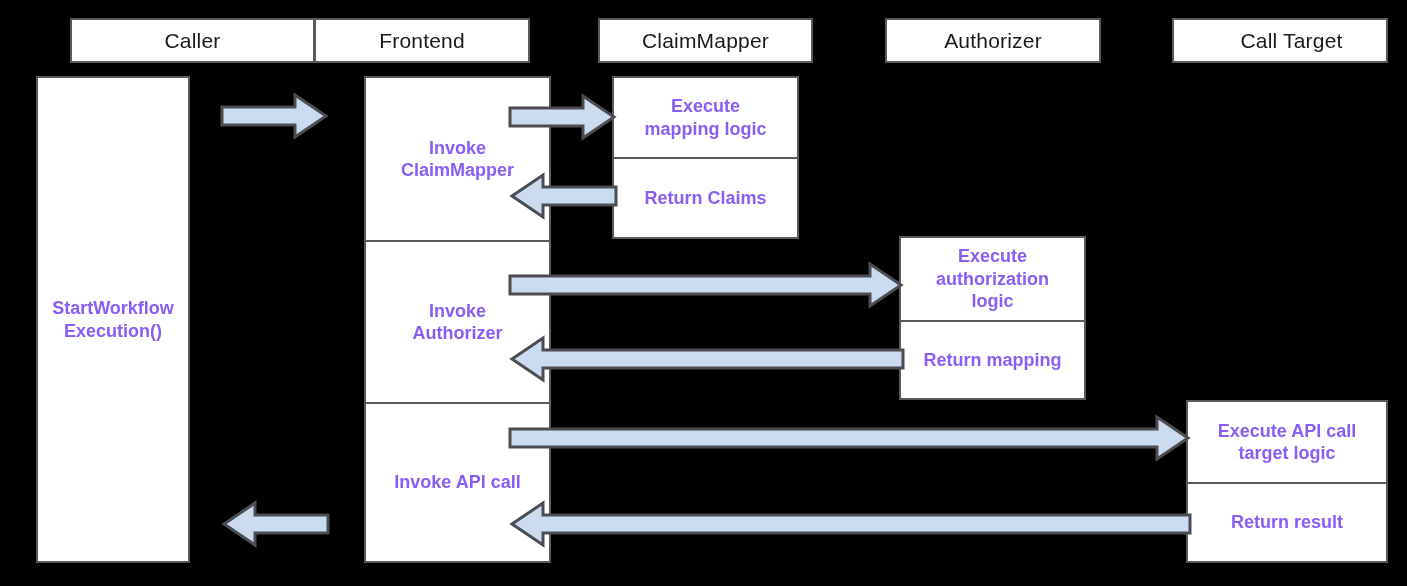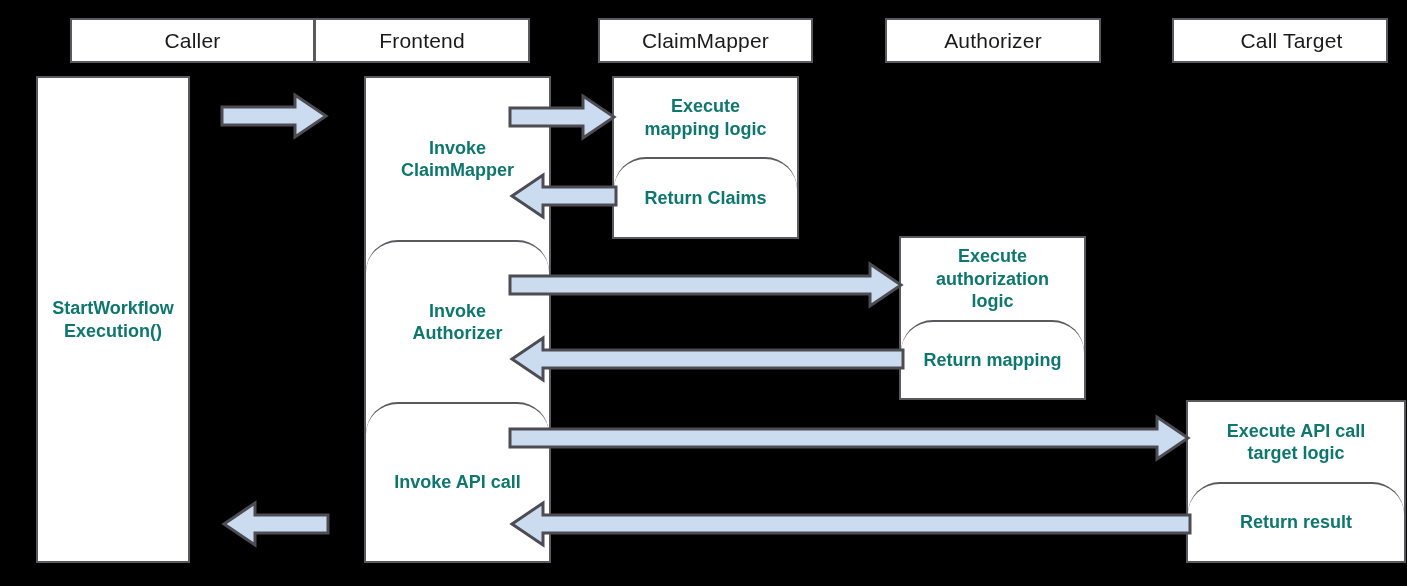--- a/index.html
+++ b/index.html
@@ -12,24 +12,24 @@
     font-size:21px;color:#1a1a1a;font-weight:400;letter-spacing:.2px;
     box-sizing:border-box;
   }
 
   .act{
     position:absolute;background:#ffffff;border:2px solid #5a5a5e;
     box-sizing:border-box;display:flex;flex-direction:column;
   }
   .cell{
     flex:1 1 auto;display:flex;align-items:center;justify-content:center;
-    text-align:center;font-size:18px;font-weight:700;color:#0f766e;
+    text-align:center;font-size:18px;font-weight:700;color:#8b5cf6;
     line-height:1.25;padding:2px 6px;box-sizing:border-box;
   }
-  .cell + .cell{border-top:2px solid #5a5a5e;border-radius:32px;}
+  .cell + .cell{border-top:2px solid #5a5a5e;}
 
   .arrow{position:absolute;}
   .arrow svg{display:block;overflow:visible;}
 
   .lbl-2line{white-space:pre-line;}
 </style>
 </head>
 <body>
 
 <div id="stage">
@@ -73,21 +73,21 @@
     <div class="cell lbl-2line">Return Claims</div>
   </div>
 
   <div class="act" style="left:899px;top:236px;width:187px;height:164px;">
     <div class="cell lbl-2line" style="flex:0 0 82px;">Execute
 authorization
 logic</div>
     <div class="cell lbl-2line">Return mapping</div>
   </div>
 
-  <div class="act" style="left:1186px;top:400px;width:220px;height:163px;">
+  <div class="act" style="left:1186px;top:400px;width:202px;height:163px;">
     <div class="cell lbl-2line" style="flex:0 0 80px;">Execute API call
 target logic</div>
     <div class="cell lbl-2line">Return result</div>
   </div>
 
   <div class="arrow" style="left:222px;top:93px;width:106px;height:46px;">
     <svg width="106" height="46" viewBox="0 0 106 46">
       <polygon points="0,14 73,14 73,2 104,23 73,44 73,32 0,32" fill="#ccdcf0" stroke="#4c4c52" stroke-width="3" stroke-linejoin="miter"></polygon>
     </svg>
   </div>

